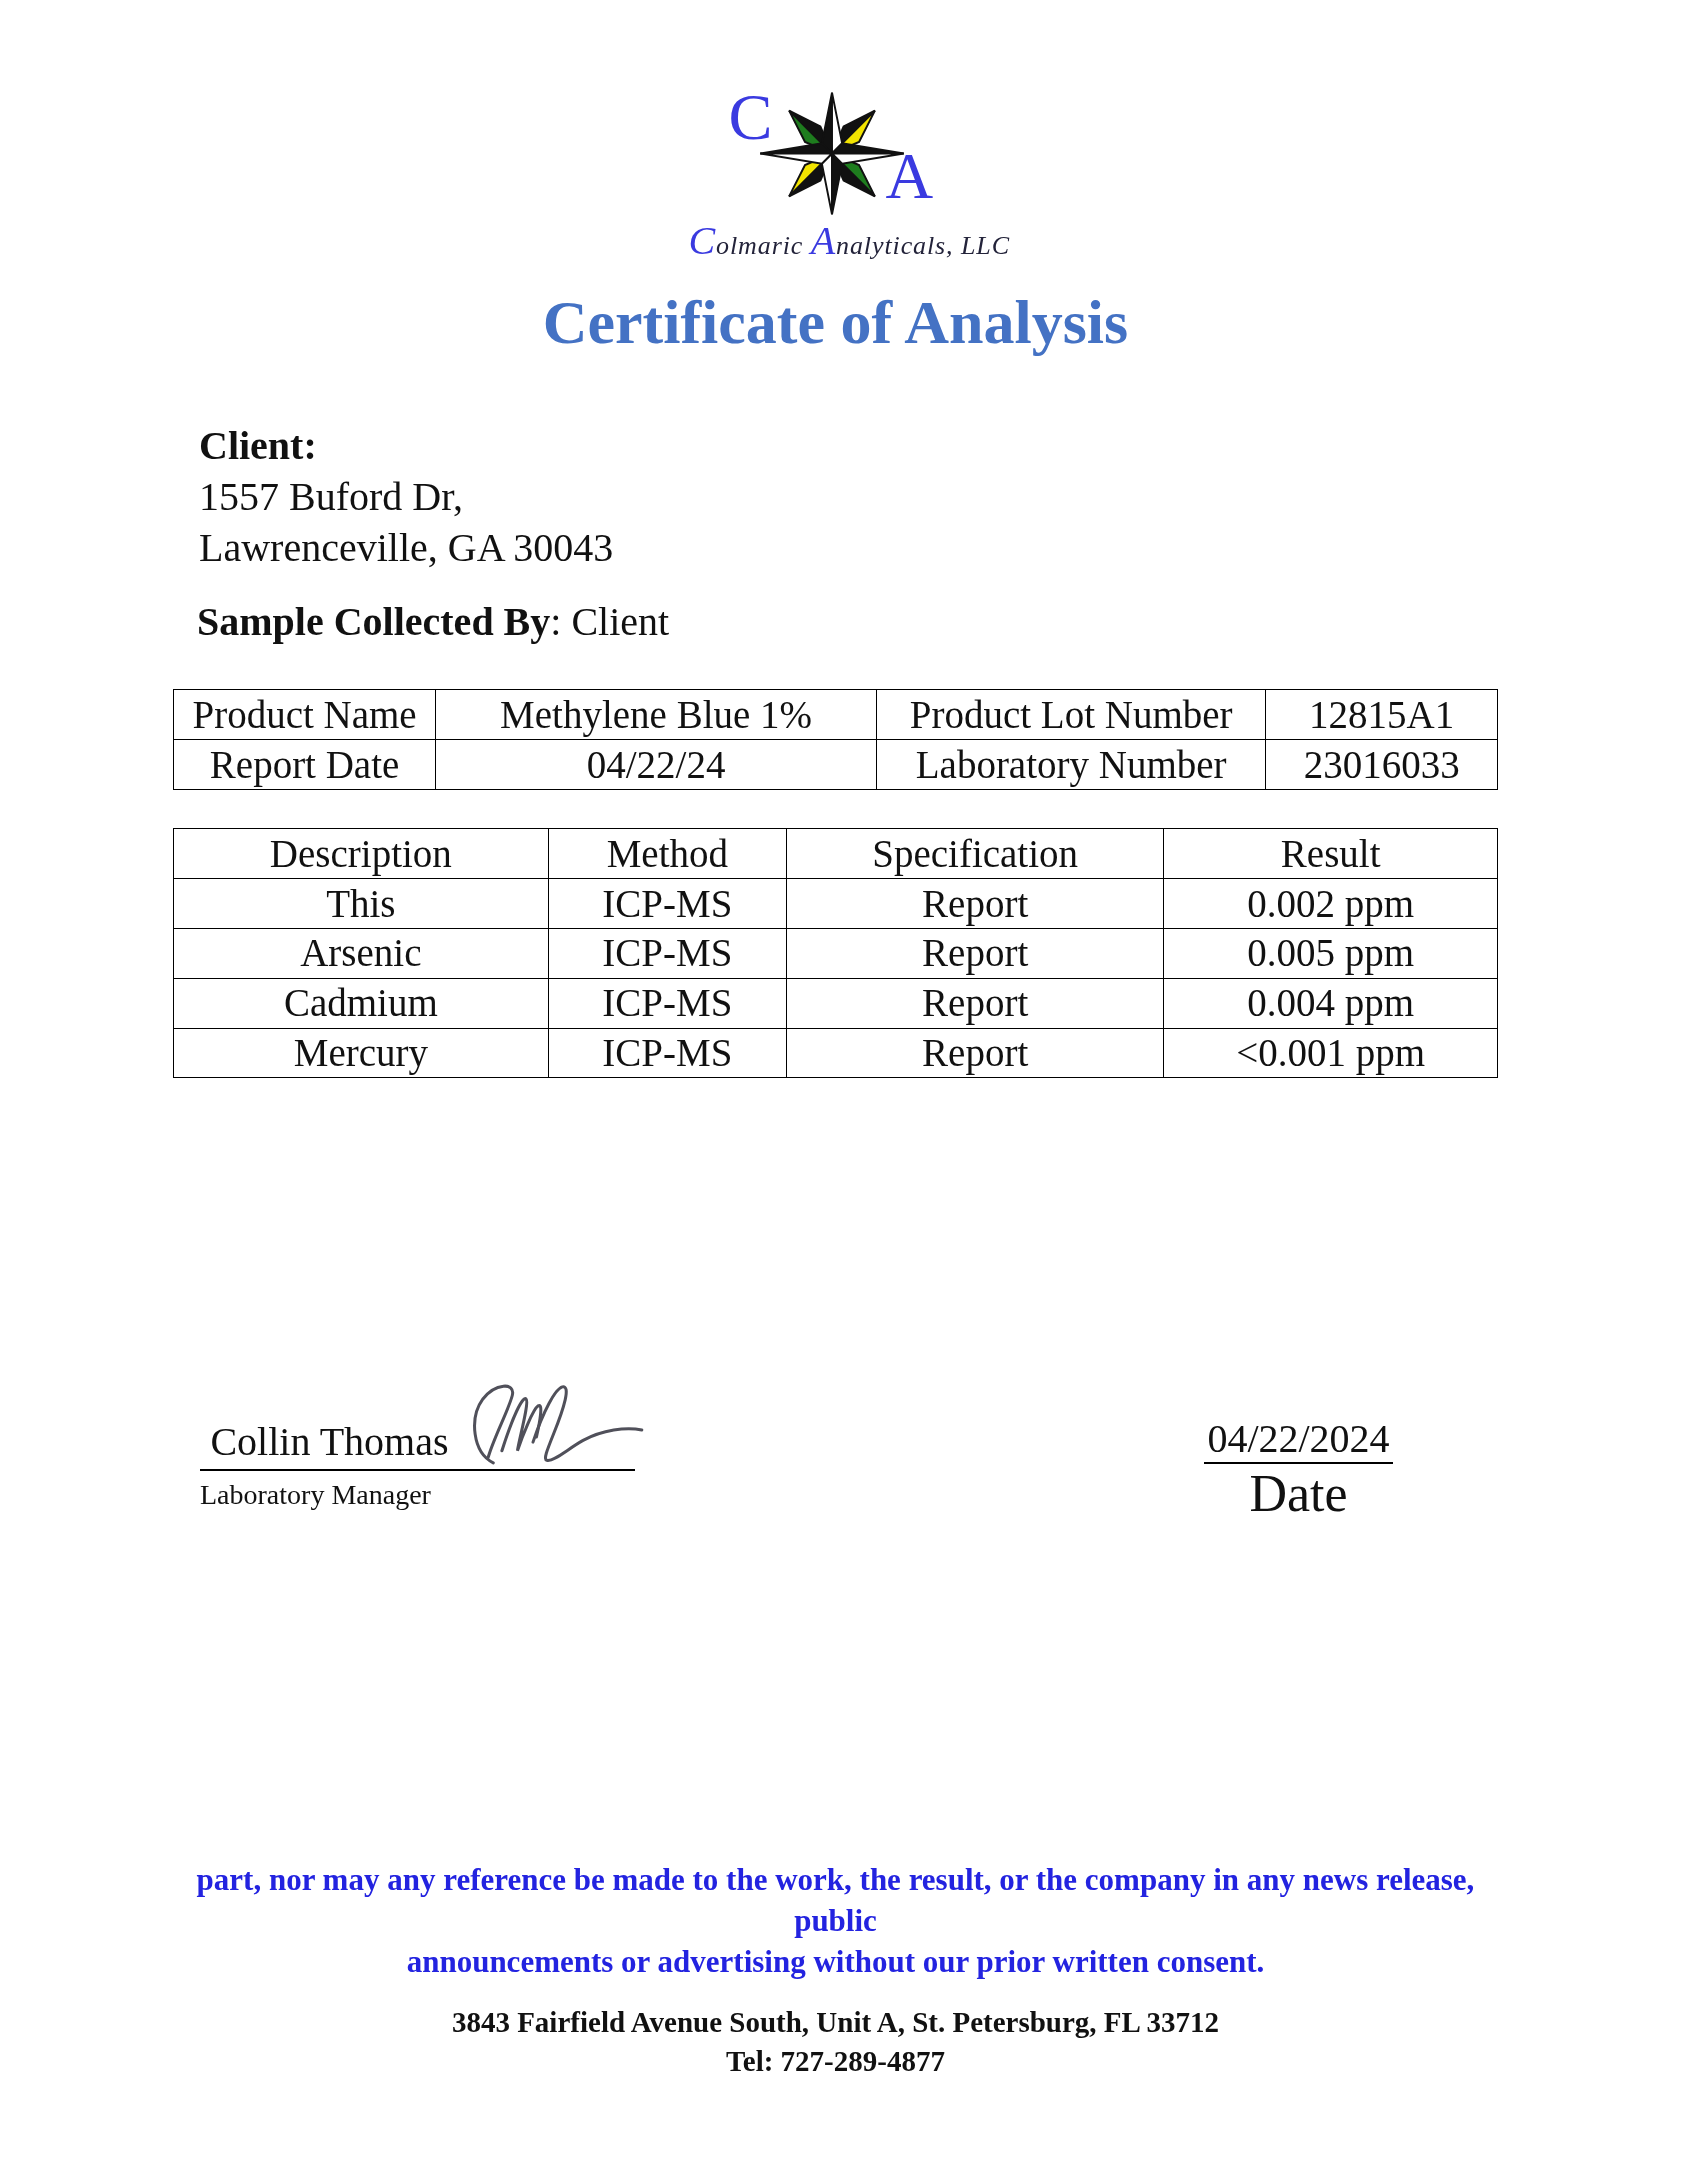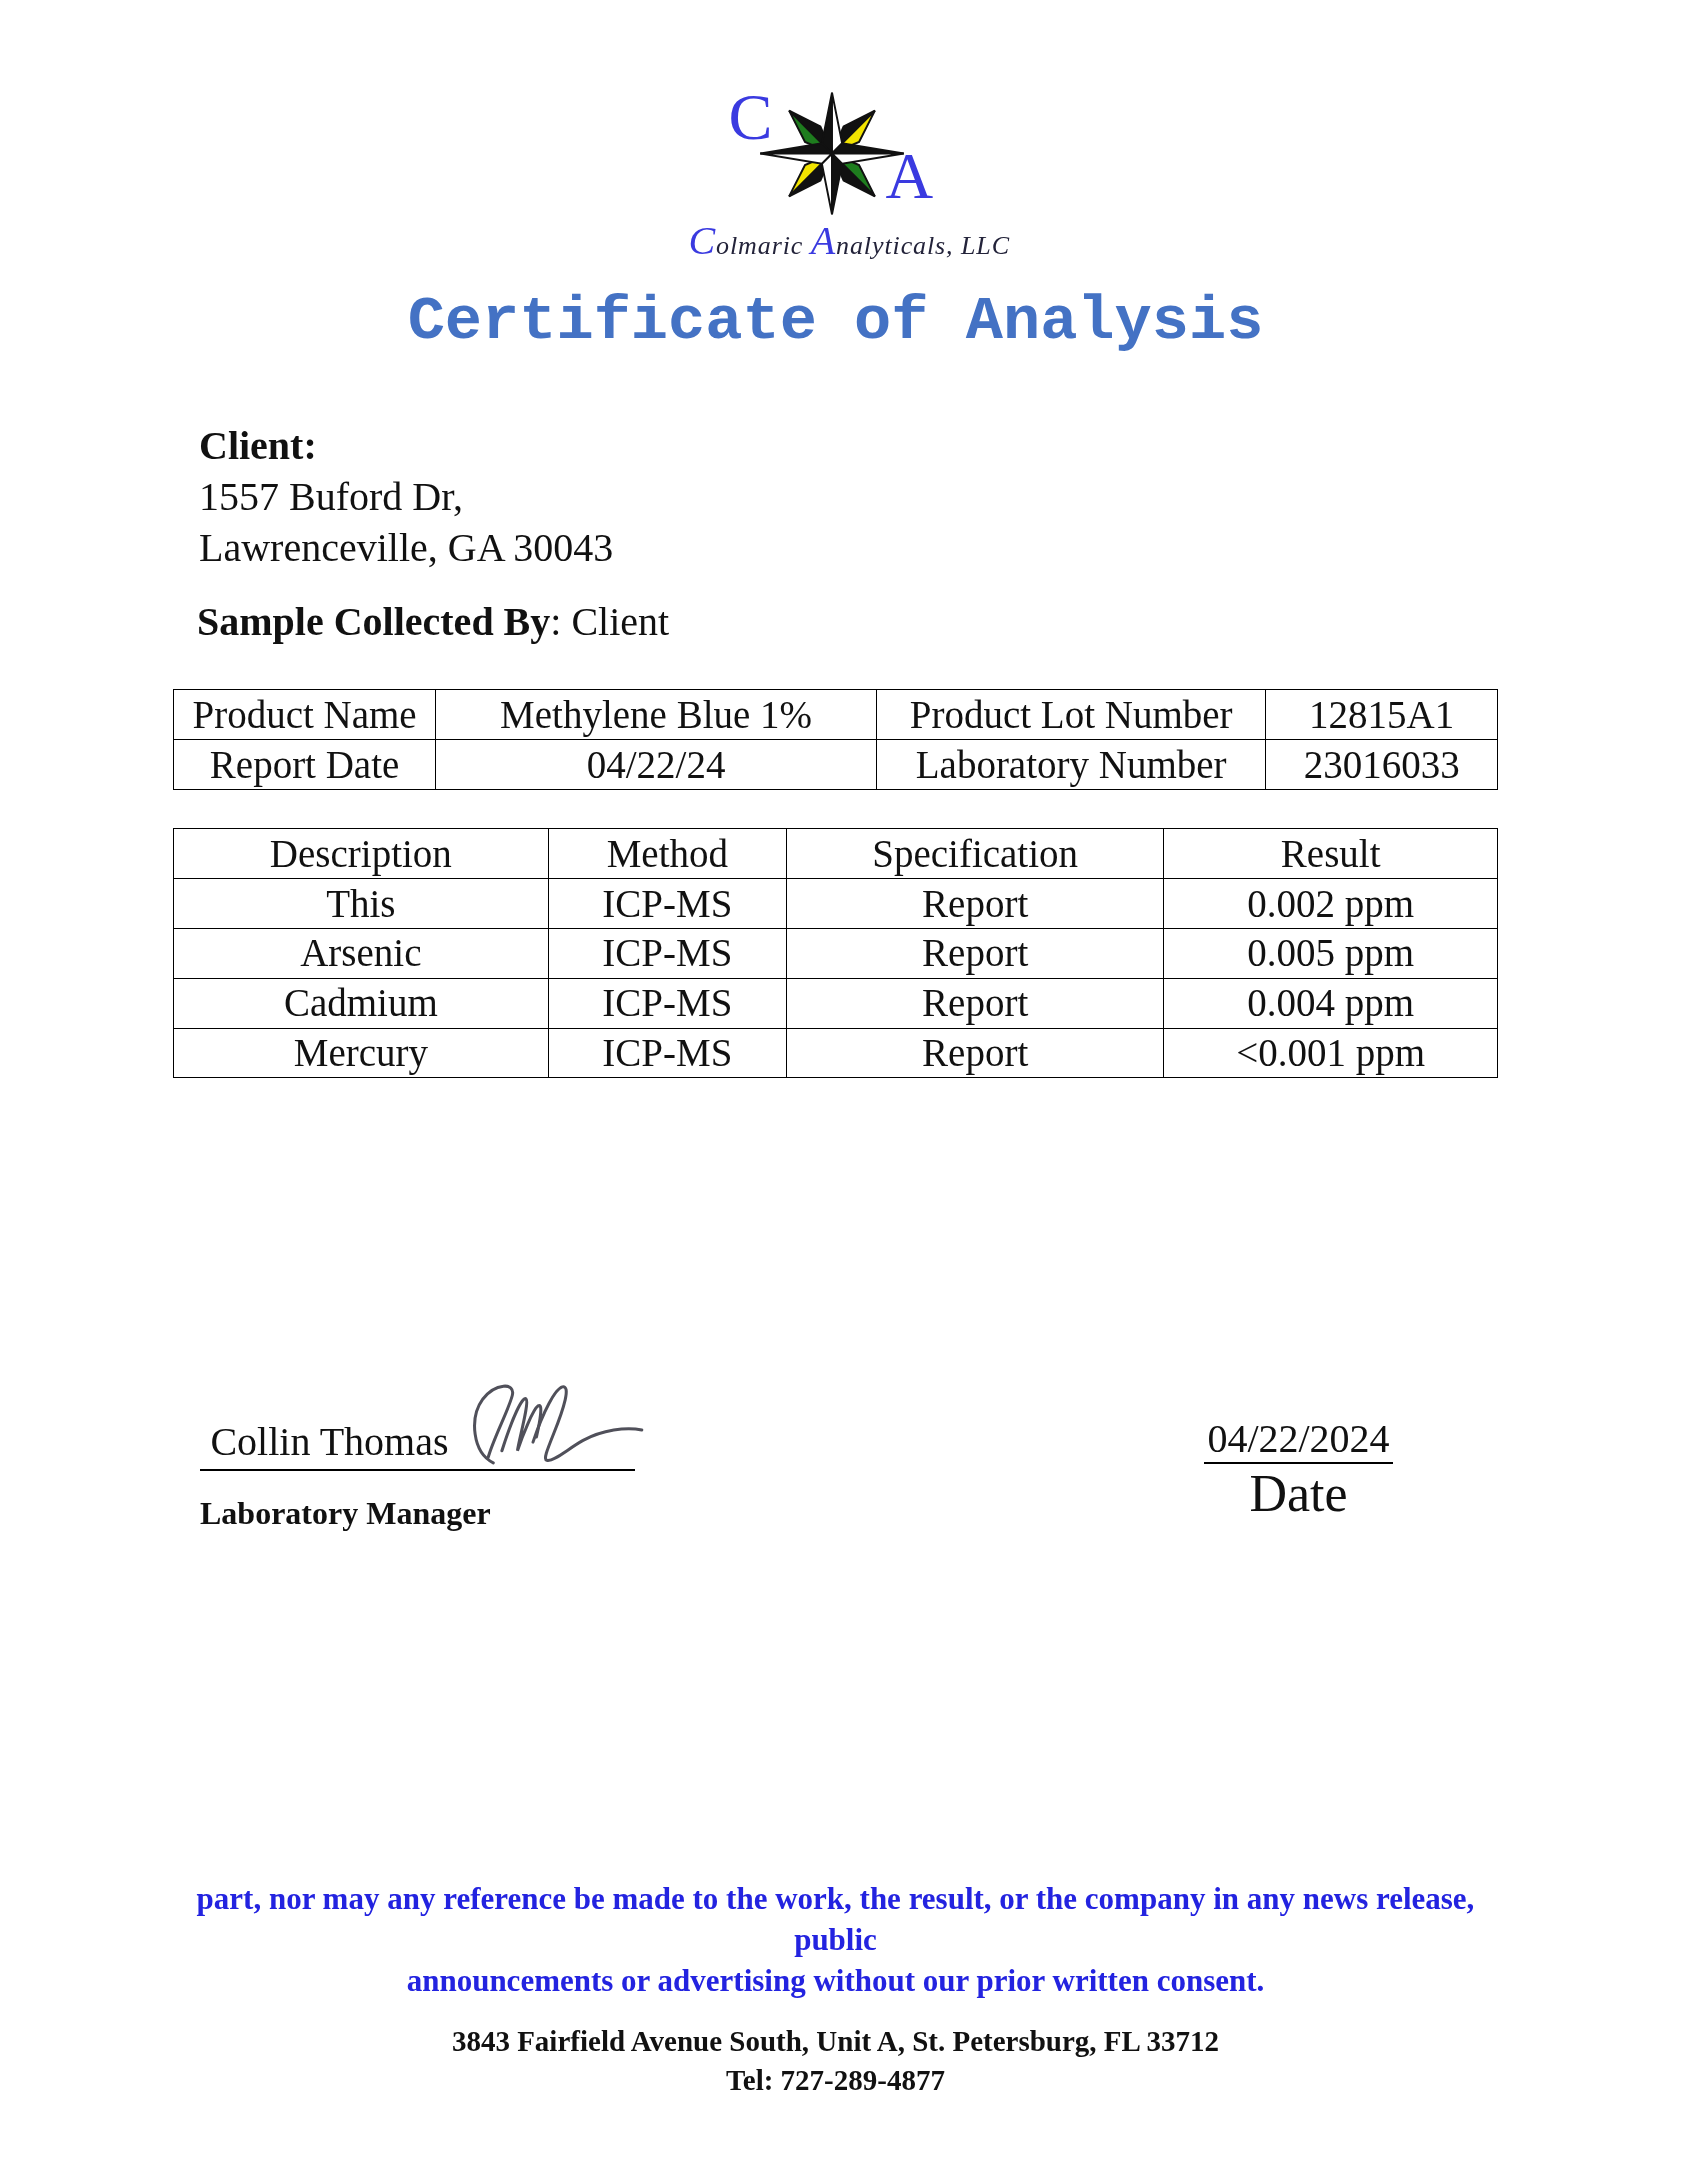--- a/index.html
+++ b/index.html
@@ -69,21 +69,20 @@
   .poly-yellow { fill: var(--logo-yellow, #f2e300); stroke: #111111; stroke-width: 2.5; }
 
   
   .doc-title {
     margin-top: 26px;
     text-align: center;
     font-size: 62px;
     font-weight: bold;
     line-height: 1.2;
     color: var(--title-blue, #4472C4);
-    font-family: Liberation Mono, monospace;
   }
 
   
   .client-block {
     margin-top: 61px;
     margin-left: 26px;
     font-size: 40px;
     line-height: 51px;
   }
   .client-label { font-weight: bold; }
@@ -136,24 +135,23 @@
   }
   .sig-scribble {
     position: absolute;
     right: -12px;
     bottom: -5.2px;
     width: 190px;
     height: 102px;
     pointer-events: none;
   }
   .sig-role {
-    font-size: 32px;
+    font-size: 28px;
     line-height: 45px;
-    margin-top: 20px;
-    font-weight: bold;
+    margin-top: 1px;
   }
   .sig-right {
     margin-right: 105px;
     width: 189px;
   }
   .sig-date {
     border-bottom: 2.6px solid #000000;
     text-align: center;
     font-size: 40px;
     line-height: 47px;

